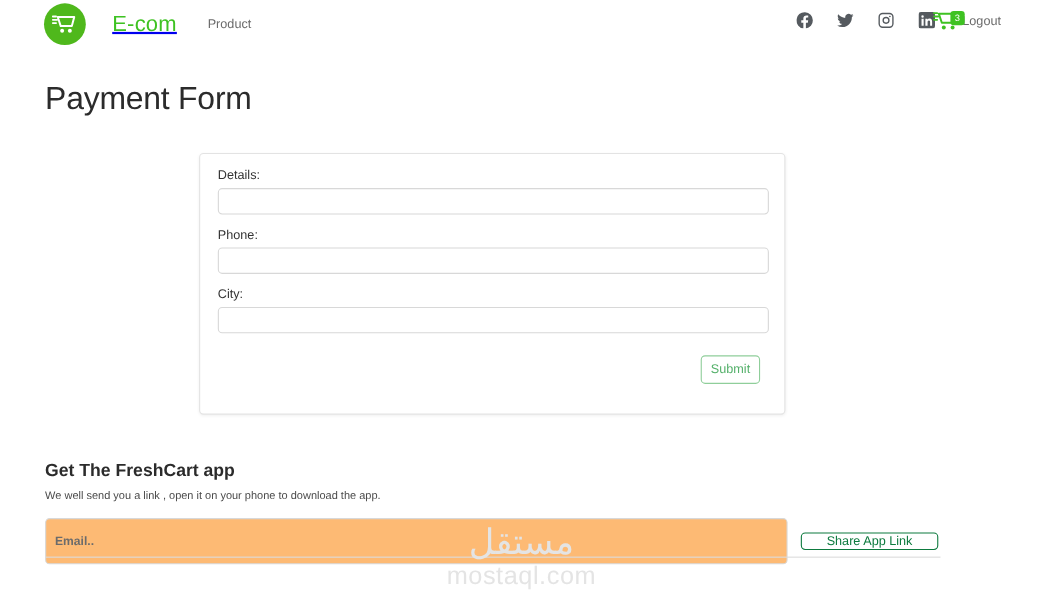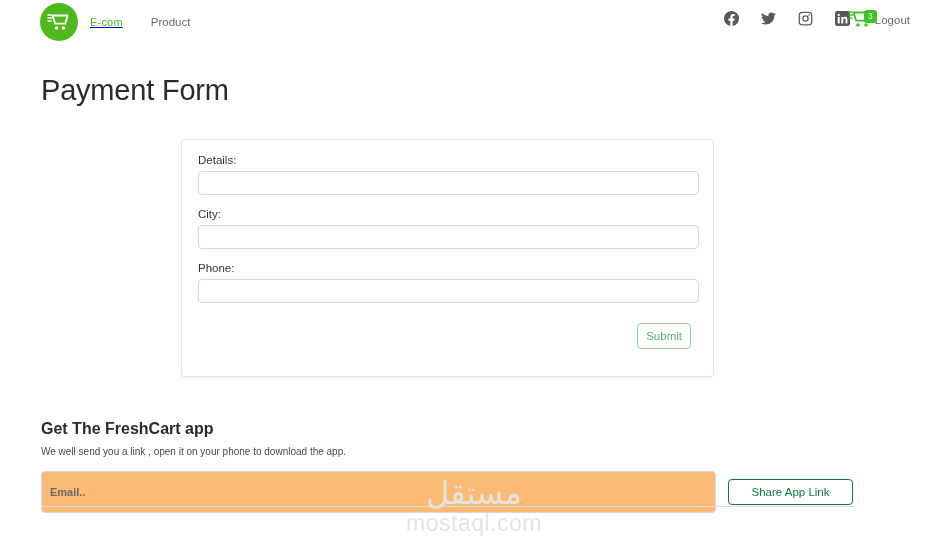--- a/index.html
+++ b/index.html
@@ -19,21 +19,21 @@
     display: flex; align-items: center;
   }
   .brand { display: flex; align-items: center; margin-left: 40px; }
   .brand-logo {
     width: 38px; height: 38px; border-radius: 50%;
     background: #4fb81c;
     display: flex; align-items: center; justify-content: center;
     flex: 0 0 auto;
   }
   .brand-name {
-    color: #3ec222; font-size: 11px; margin-left: 12px;
+    color: #3ec222; font-size: 20px; margin-left: 24px;
     font-family: "Liberation Sans", sans-serif; letter-spacing: .2px;
   }
   .nav-links { display: flex; align-items: center; margin-left: 24px; }
   .nav-link {
     color: #6b6b6b; font-size: 11.5px; text-decoration: none;
     padding: 2px 4px;
   }
   .nav-right {
     position: absolute; right: 98px; top: 11px;
     display: flex; align-items: center; gap: 22px;
@@ -110,21 +110,21 @@
     border: 1px solid #d8d8d8; border-radius: 4px;
     padding: 0 8px; font-size: 11px; color: #333;
     outline: none; background: #fdba74;
     font-family: "Liberation Sans", sans-serif;
     font-weight: bold;
   }
   .email-input::placeholder { color: #6b6b6b; }
   .btn-share {
     background: #fff; border: 1px solid #0d7a3e; color: #0d7a3e;
     font-size: 11.5px; border-radius: 4px;
-    width: 125px; height: 26px; cursor: pointer;
+    width: 125px; height: 16px; cursor: pointer;
     font-family: "Liberation Sans", sans-serif;
   }
   .footer-rule {
     position: absolute; left: 41px; top: 506px;
     width: 814px; height: 1px; background: #dcdcdc;
   }
 
   
   .watermark {
     position: absolute; left: 0; top: 476px; width: 948px;
@@ -201,25 +201,25 @@
   </div>
 
   <h1 class="page-title">Payment Form</h1>
 
   <div class="card">
     <div class="field">
       <label class="field-label">Details:</label>
       <input class="field-input" type="text" value="" style="">
     </div>
     <div class="field">
+      <label class="field-label">Phone:</label>
+      <input class="field-input" type="text" value="" style="">
+    </div>
+    <div class="field">
       <label class="field-label">City:</label>
-      <input class="field-input" type="text" value="" style="">
-    </div>
-    <div class="field">
-      <label class="field-label">Phone:</label>
       <input class="field-input" type="text" value="" style="">
     </div>
     <div class="card-actions">
       <button class="btn-submit">Submit</button>
     </div>
   </div>
 
   <div class="app-section">
     <h2 class="app-title">Get The FreshCart app</h2>
     <p class="app-sub">We well send you a link , open it on your phone to download the app.</p>

